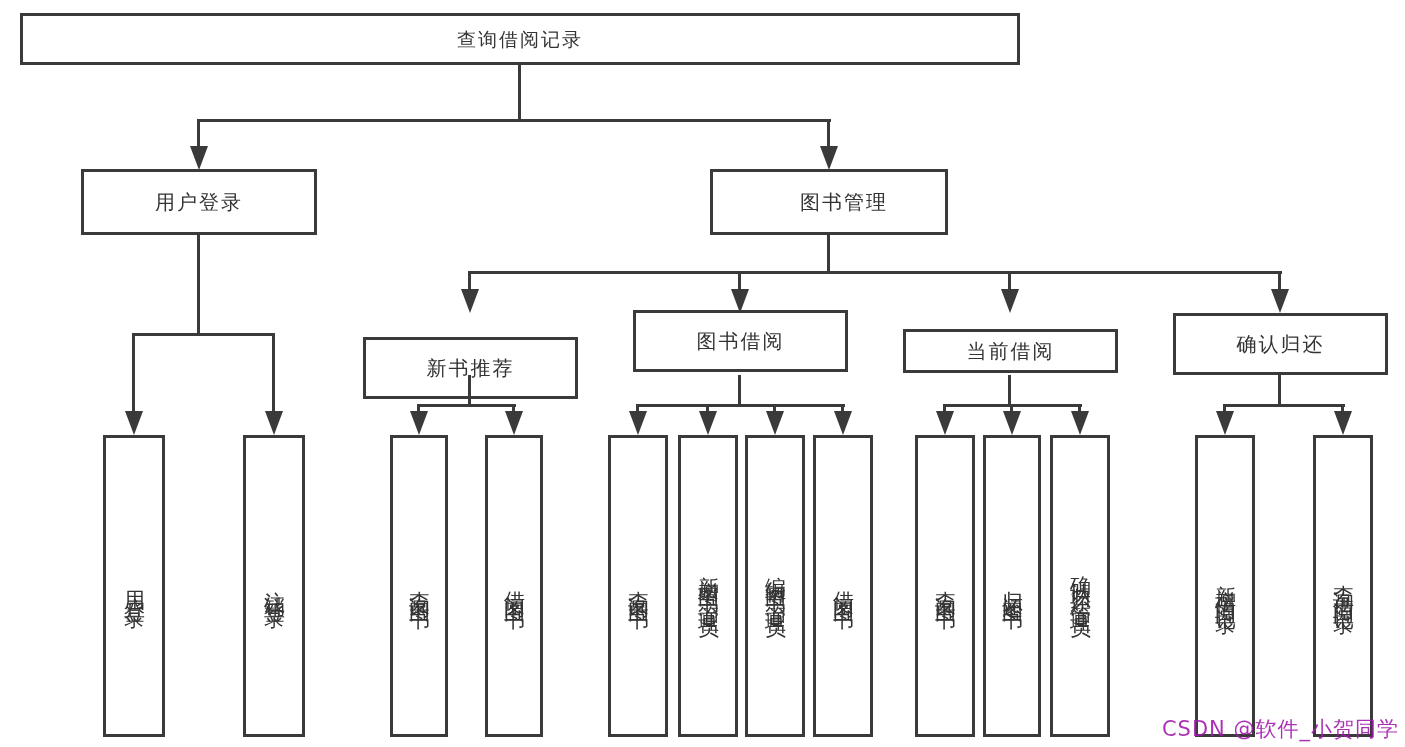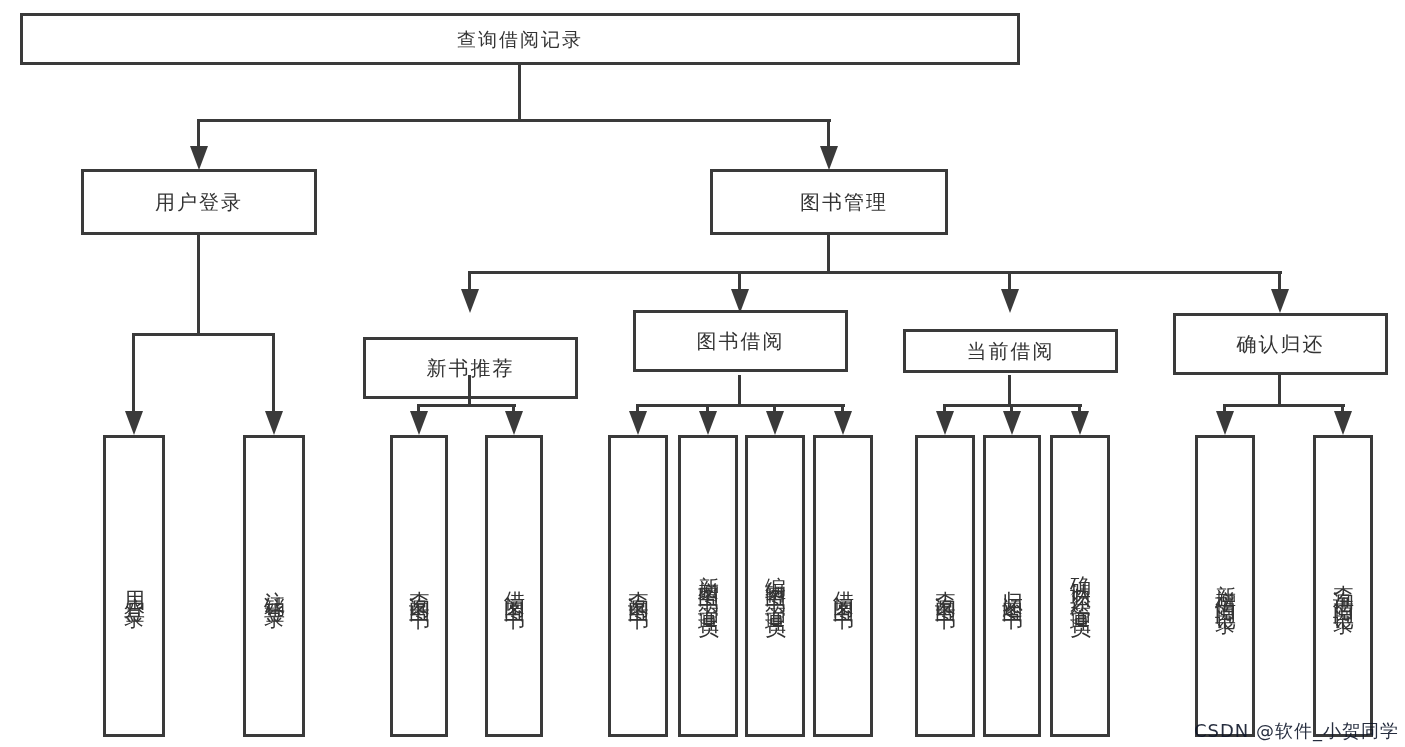--- a/index.html
+++ b/index.html
@@ -39,22 +39,22 @@
     position: absolute;
     width: 0; height: 0;
     border-left: 9px solid transparent;
     border-right: 9px solid transparent;
     border-top: 24px solid #3a3a3a;
   }
   .watermark {
     position: absolute;
     right: 6px;
     bottom: 4px;
-    font-size: 18px;
-    color: #0f172a;
+    font-size: 21px;
+    color: #a21caf;
     opacity: 0.9;
     letter-spacing: 1px;
     white-space: nowrap;
   }
 </style>
 </head>
 <body>
 
 <div id="canvas">
 

